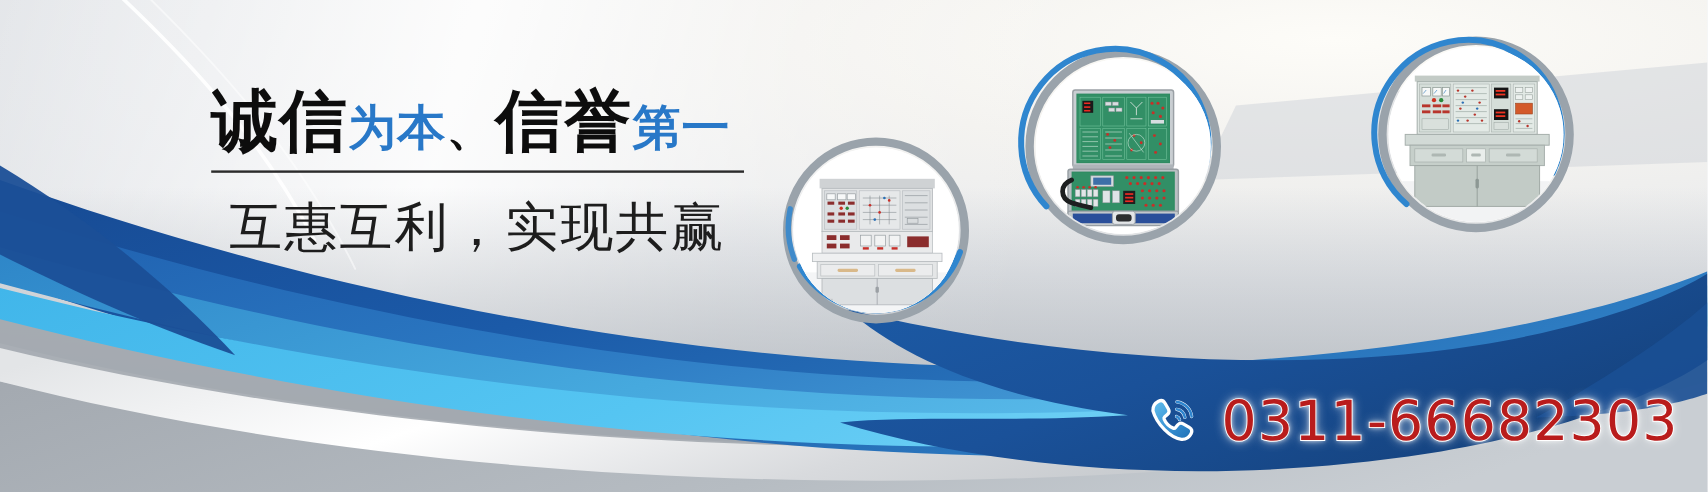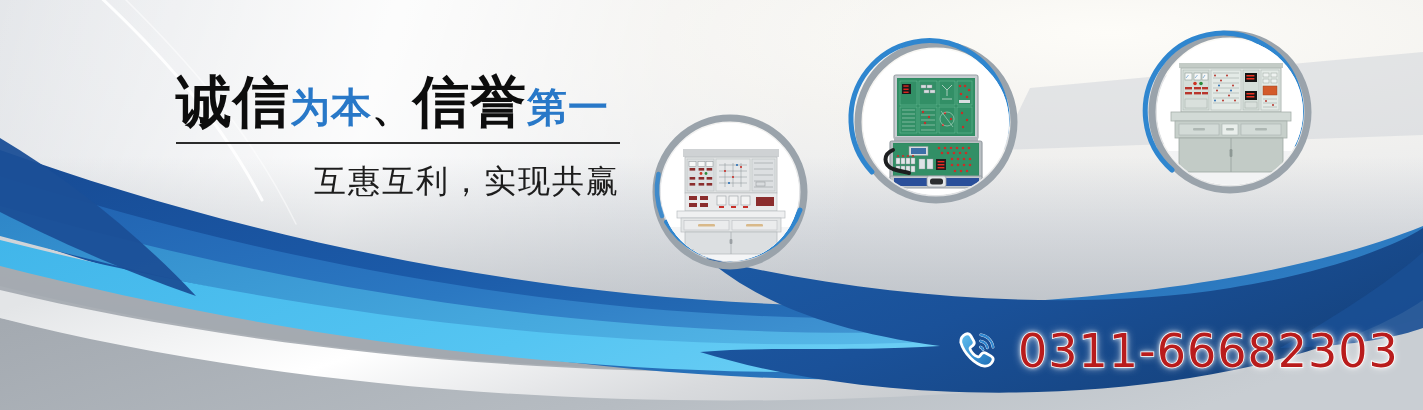--- a/index.html
+++ b/index.html
@@ -54,22 +54,22 @@
   .slogan-main .s-sm{font-size:40px; color:#2878c8;}
   .slogan-main .s-dot{font-size:40px; color:#0d0d0d;}
   .slogan-rule{
     margin-top:10px;
     height:2px;
     width:444px;
     background:#2b2b2b;
   }
   .slogan-sub{
     margin-top:16px;
-    text-align:right;
-    font-size:32px;
+    text-align:center;
+    font-size:44px;
     font-weight:400;
     letter-spacing:2px;
     color:#1d1d1d;
     white-space:nowrap;
   }
 
   
   .phone-wrap{
     position:absolute;
     left:952px; top:324px;

